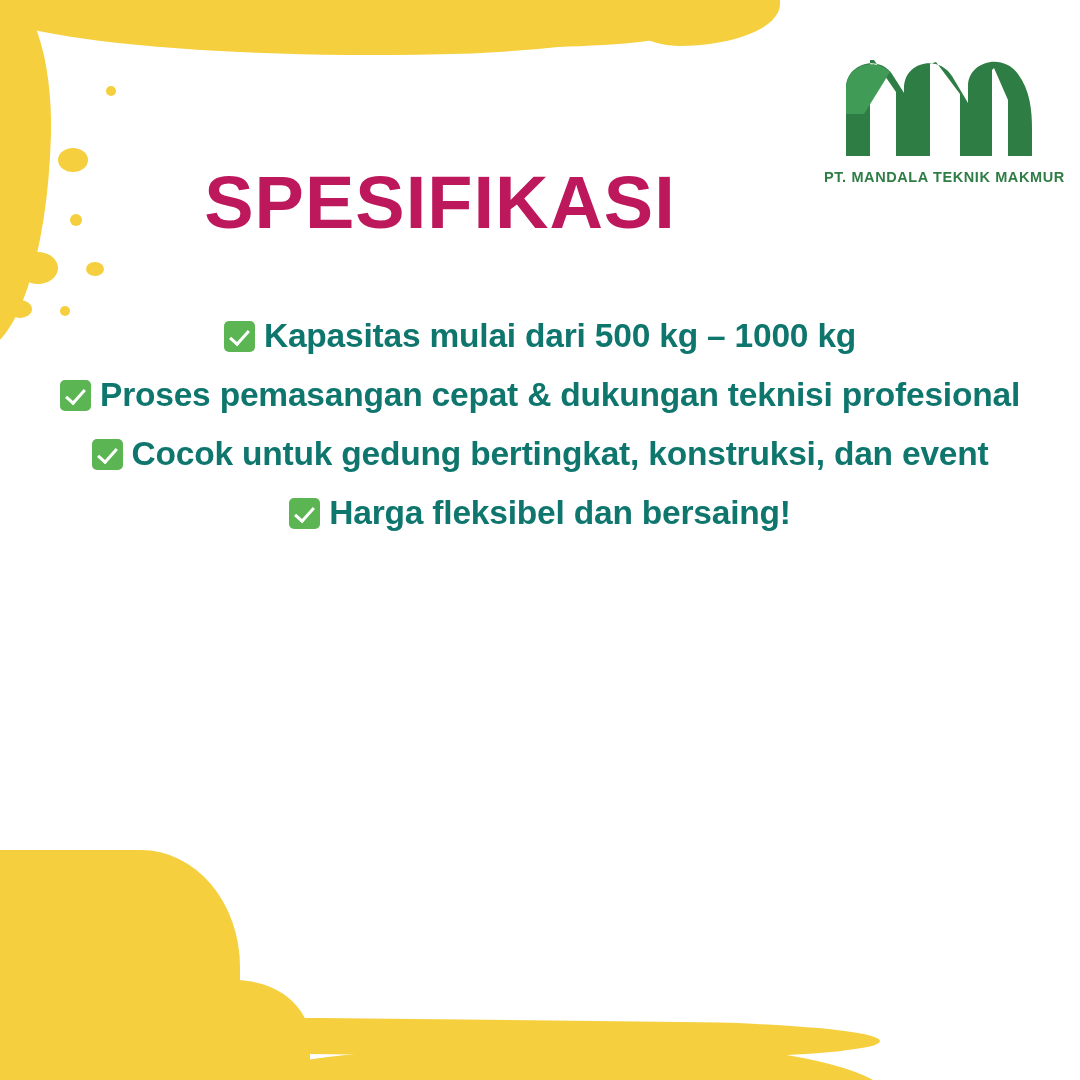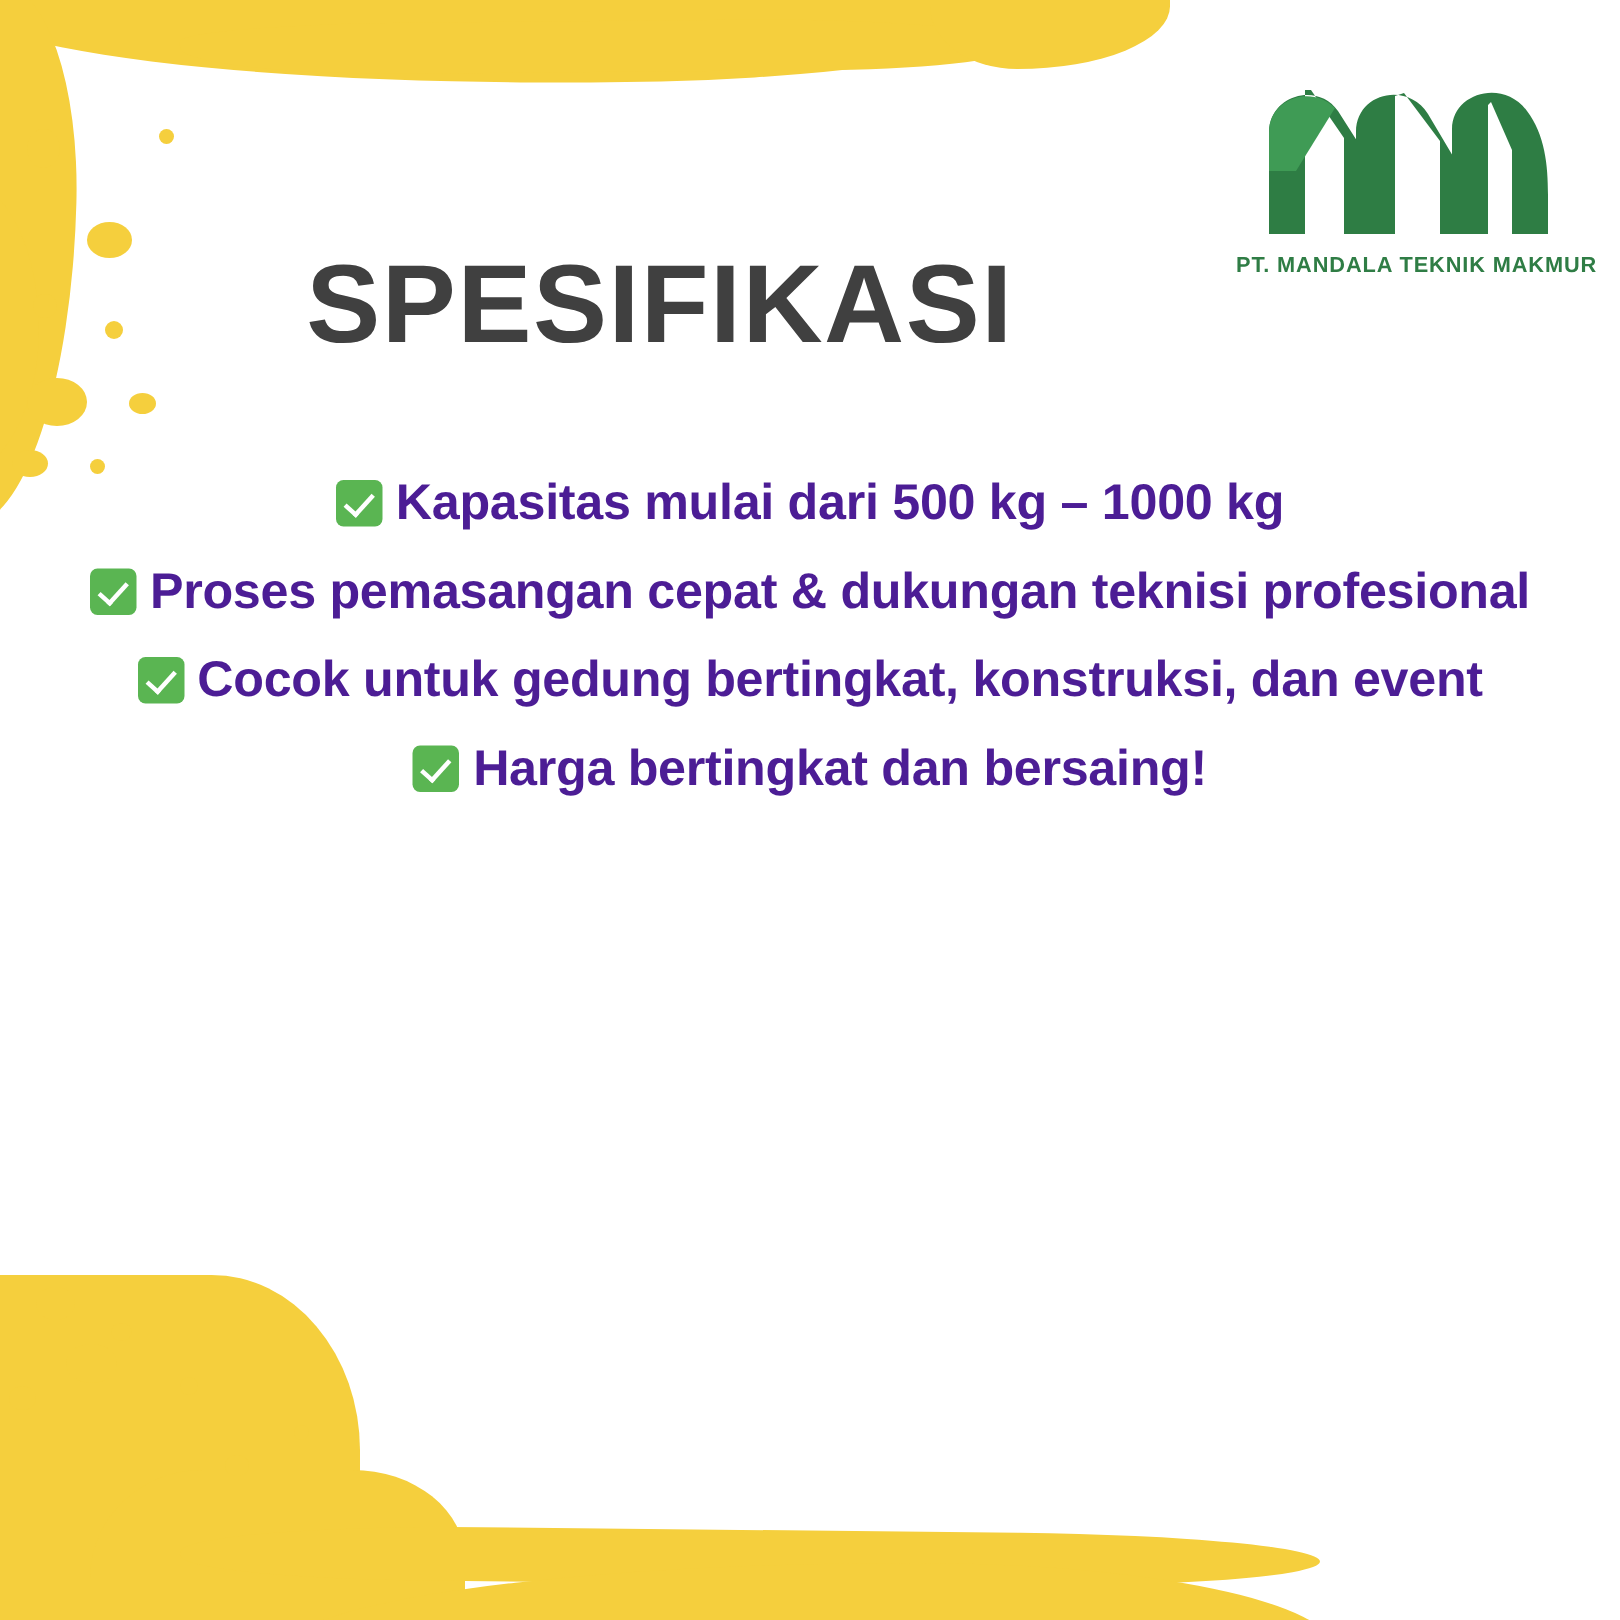--- a/index.html
+++ b/index.html
@@ -148,36 +148,36 @@
   
   .title {
     position: absolute;
     top: 160px;
     left: 0;
     width: 880px;
     text-align: center;
     font-size: 74px;
     font-weight: 700;
     letter-spacing: 1px;
-    color: #404040;
+    color: #be185d;
     font-family: "Liberation Sans", sans-serif;
   }
 
   
   .spec-list {
     position: absolute;
     top: 312px;
     left: 60px;
     width: 960px;
     text-align: center;
   }
   .spec-item {
     font-size: 33.5px;
     font-weight: 700;
-    color: #4c1d95;
+    color: #0f766e;
     line-height: 1.46;
     margin-bottom: 10px;
     letter-spacing: -0.2px;
     font-family: "Liberation Sans", sans-serif;
   }
   .check {
     display: inline-block;
     width: 31px;
     height: 31px;
     background: #5ab552;
@@ -259,18 +259,18 @@
     <div class="spec-item">
       <span class="check"></span><span class="spec-text">Proses pemasangan cepat &amp; dukungan teknisi profesional</span>
     </div>
 
     <div class="spec-item">
       <span class="check"></span><span class="spec-text">Cocok untuk gedung bertingkat, konstruksi, dan event</span>
     </div>
 
 
     <div class="spec-item">
-      <span class="check"></span><span class="spec-text">Harga bertingkat dan bersaing!</span>
+      <span class="check"></span><span class="spec-text">Harga fleksibel dan bersaing!</span>
     </div>
 
   </div>
 
 </div>
 
 </body></html>

